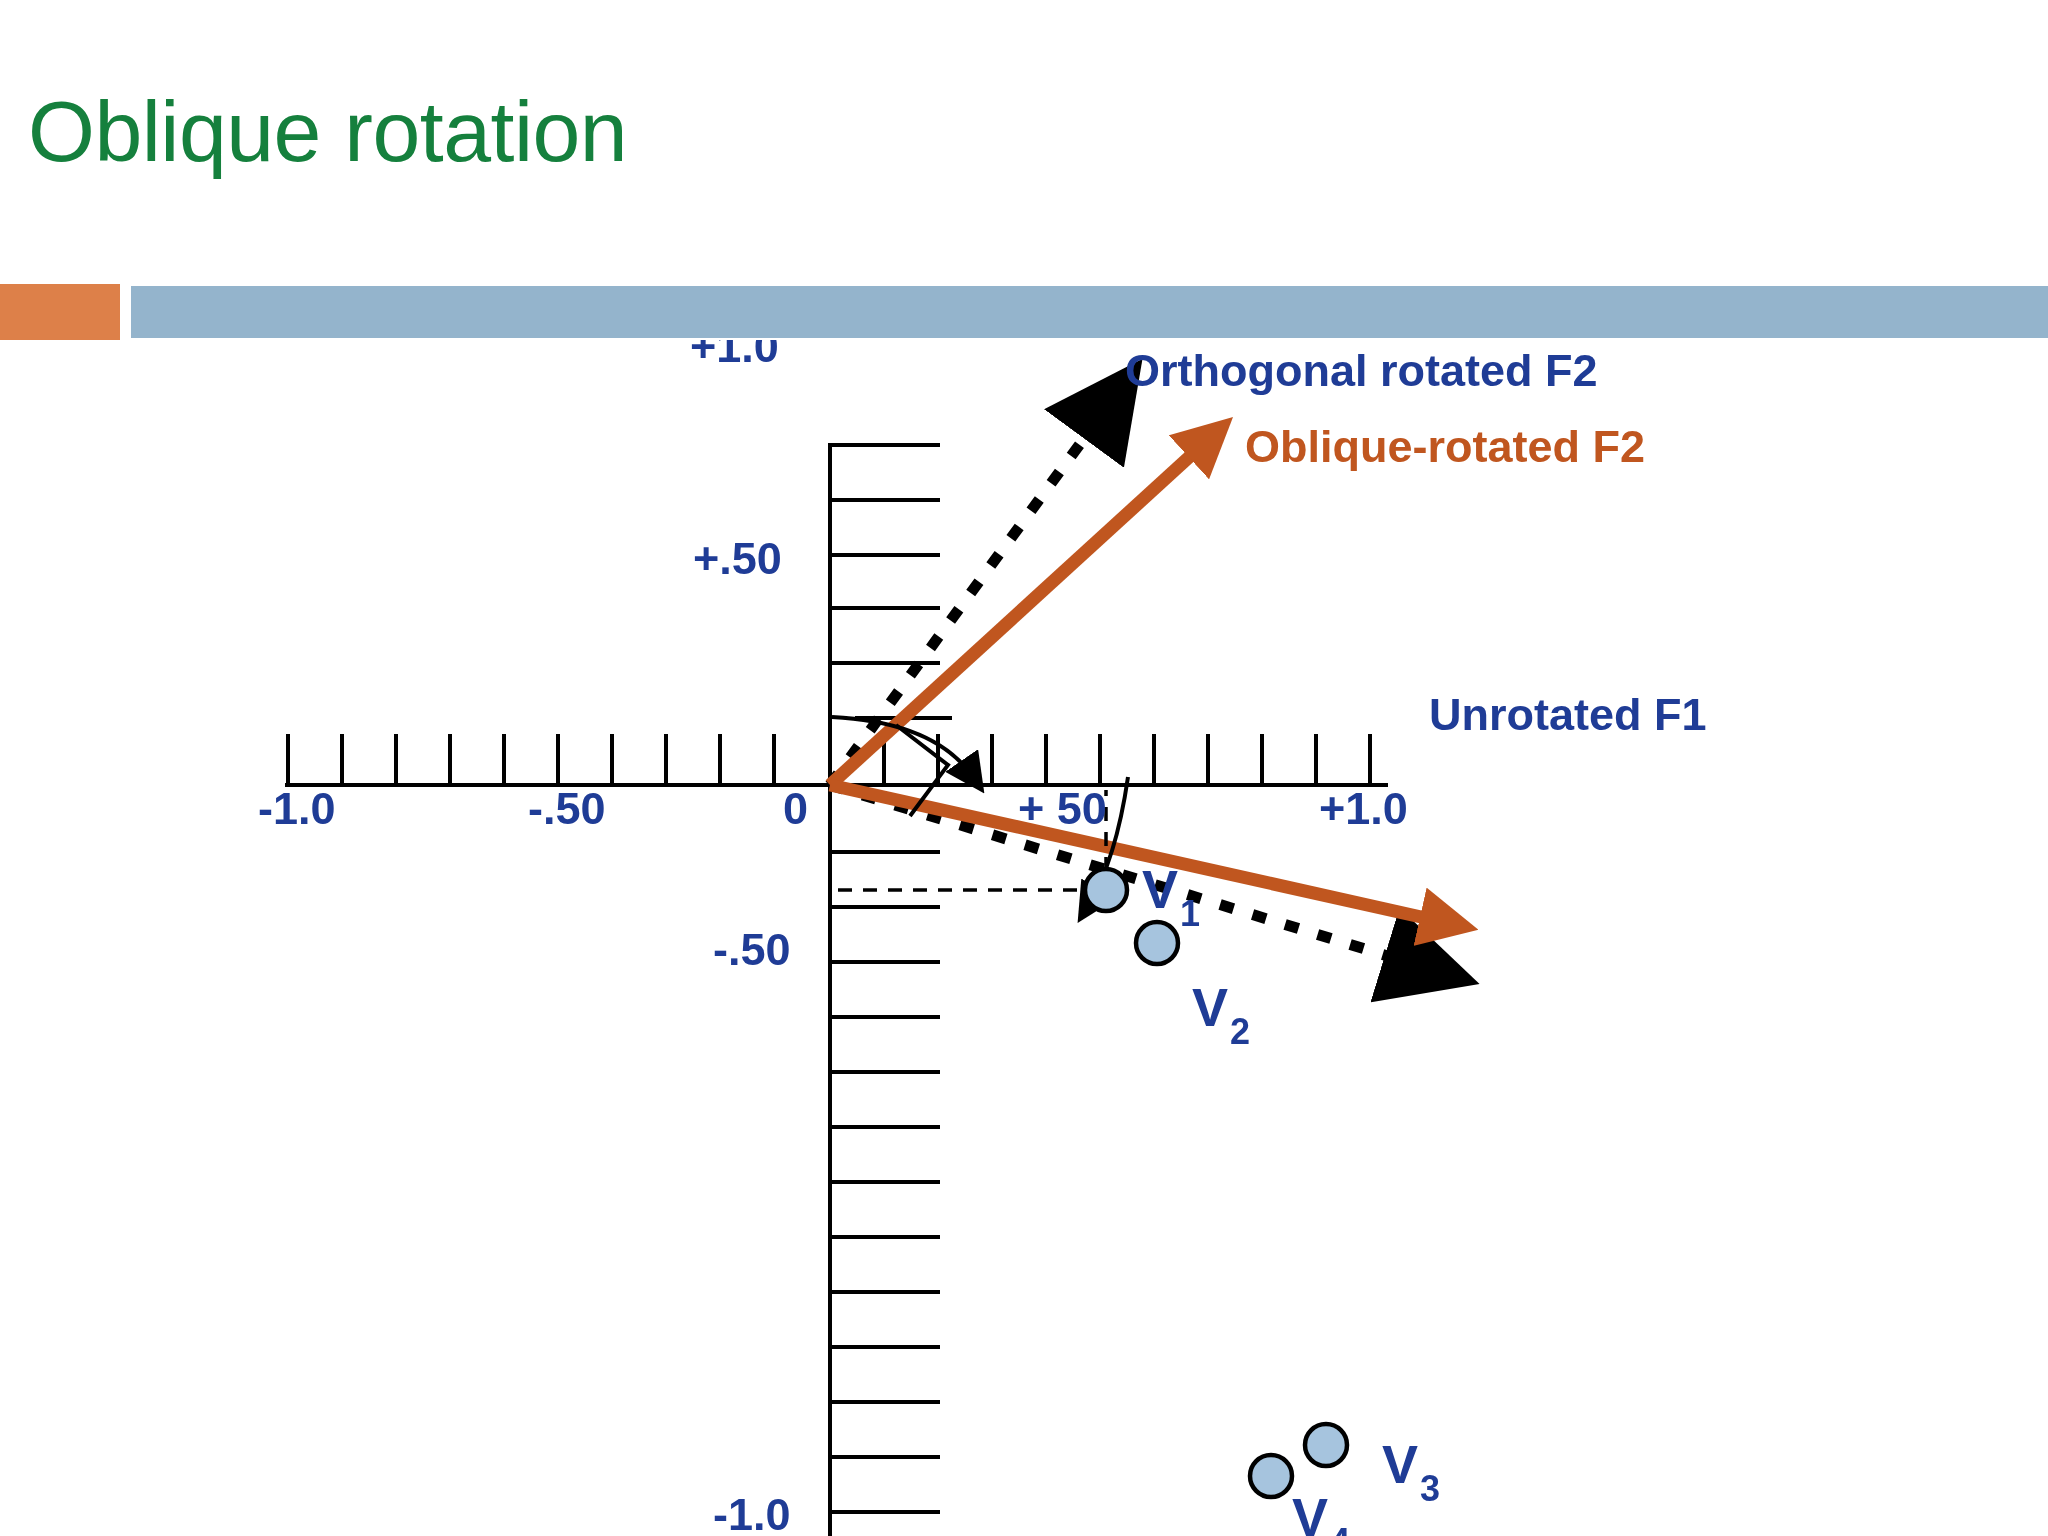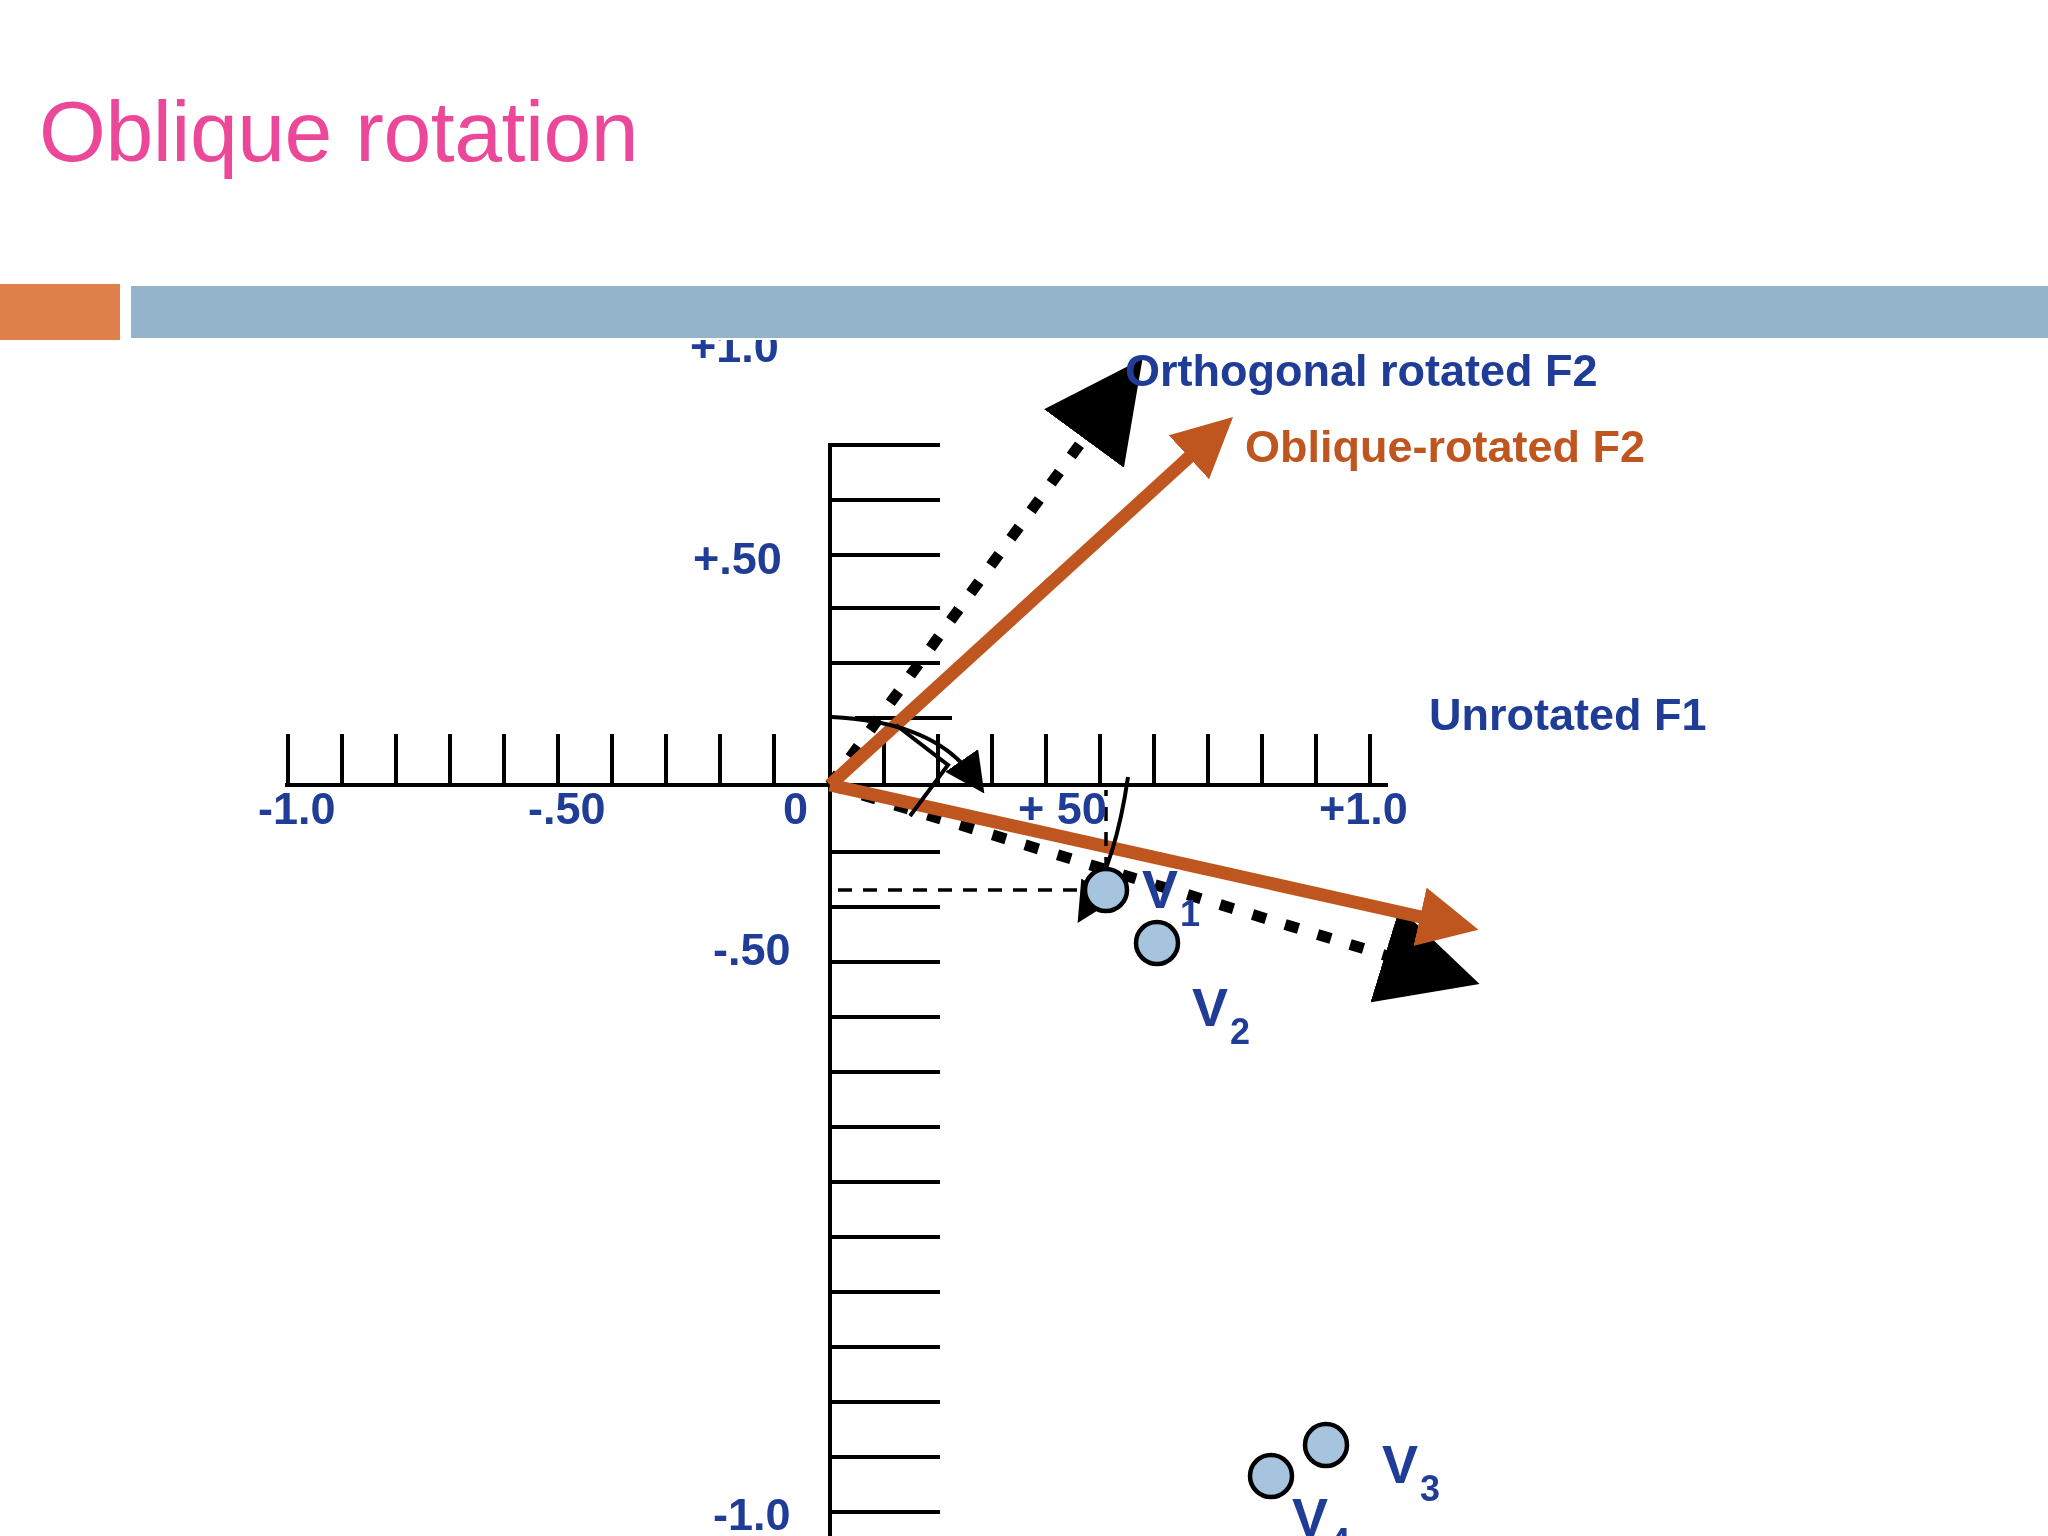--- a/index.html
+++ b/index.html
@@ -14,26 +14,26 @@
     overflow: hidden;
     font-family: "Liberation Sans", sans-serif;
   }
   .slide {
     position: absolute;
     inset: 0;
     background: #ffffff;
   }
   .slide-title {
     position: absolute;
-    left: 39px;
+    left: 28px;
     top: 88px;
     font-family: "Liberation Sans", sans-serif;
     font-size: 86px;
     font-weight: 400;
-    color: #ec4899;
+    color: #15803d;
     letter-spacing: -0.5px;
     line-height: 1;
     white-space: nowrap;
   }
   .rule-orange {
     position: absolute;
     left: 0px;
     top: 284px;
     width: 120px;
     height: 56px;

